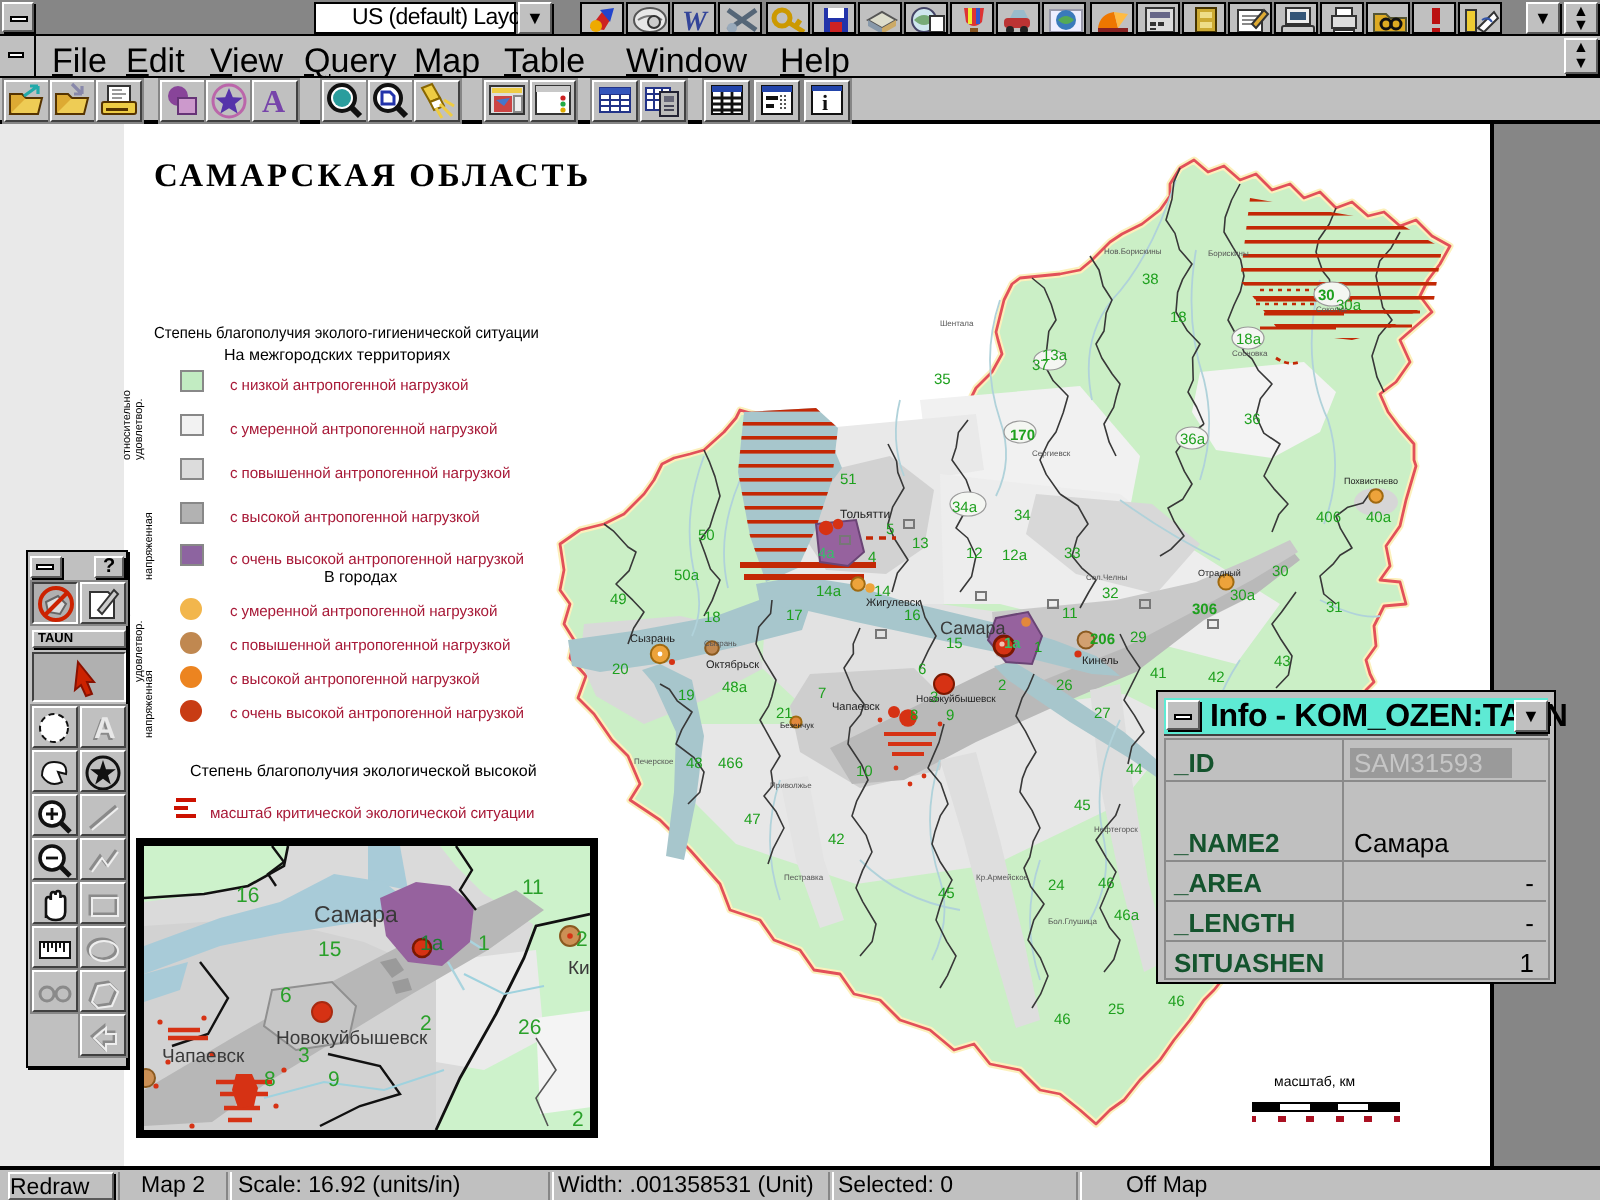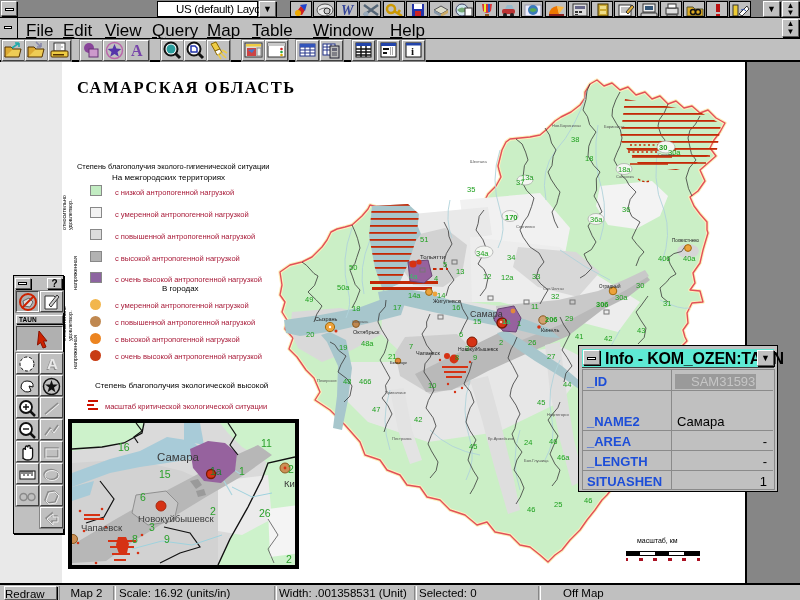--- a/index.html
+++ b/index.html
@@ -55,21 +55,21 @@
 .pbtn { position:absolute; width:23px; height:21px; background:#c0c0c0;
   border-top:1px solid #fff; border-left:1px solid #fff; border-right:1px solid #404040; border-bottom:1px solid #404040;
   box-shadow:0 0 0 1px #868686; overflow:hidden; }
 
 #infowin { left:578px; top:345px; width:200px; height:147px; background:#c0c0c0;
   border:1px solid #000; }
 #infotitle { position:absolute; left:3px; top:3px; width:192px; height:19px; background:#5eead4;
   border-bottom:1px solid #404040; font-size:16px; font-weight:bold; color:#000;
   line-height:19px; padding-left:23px; letter-spacing:-0.2px; white-space:nowrap; }
 .irow { position:absolute; left:4px; width:190px; height:20px; border-bottom:1px solid #8a8a8a; font-size:13px; }
-.ilab { position:absolute; left:4px; top:3px; font-weight:bold; color:#1d4ed8; white-space:nowrap; }
+.ilab { position:absolute; left:4px; top:3px; font-weight:bold; color:#14532d; white-space:nowrap; }
 .ival { position:absolute; left:92px; top:3px; color:#000; white-space:nowrap; }
 
 #status { left:0; top:583px; width:800px; height:17px; background:#c0c0c0; border-top:2px solid #000; font-size:11.5px; }
 .scell { position:absolute; top:1px; height:14px; line-height:14px; color:#000; white-space:nowrap; }
 </style>
 </head>
 <body>
 <div id="app">
 
   <div class="abs" id="work"></div>
@@ -726,21 +726,21 @@
 
   <div class="abs" id="infowin">
     <div id="infotitle">Info - KOM_OZEN:TAUN</div>
     <div class="abs btn3d" style="left:4px;top:4px;width:17px;height:15px">
         <div style="position:absolute;left:3px;top:6px;width:9px;height:3px;background:#fff;border:1px solid #000"></div>
       </div>
     <div class="abs btn3d" style="left:178px;top:4px;width:17px;height:16px;text-align:center;font-size:9px;line-height:15px">▼</div>
     <div class="abs" style="left:3px;top:23px;width:193px;height:121px;background:#c0c0c0;border:1px solid #8a8a8a">
       <div class="irow" style="top:1px;left:0px">
           <span class="ilab">_ID</span>
-          <span class="ival" style="background:#9a9a9a;color:#c6c6c6;width:81px;padding-left:16px">SAM31593</span>
+          <span class="ival" style="background:#9a9a9a;color:#c6c6c6;width:81px;padding-left:2px">SAM31593</span>
         </div>
       <div class="irow" style="top:41px;left:0px">
           <span class="ilab">_NAME2</span>
           <span class="ival" style="padding-left:2px">Самара</span>
         </div>
       <div class="irow" style="top:61px;left:0px">
           <span class="ilab">_AREA</span>
           <span class="ival" style="width:92px;text-align:right">-</span>
         </div>
       <div class="irow" style="top:81px;left:0px">

